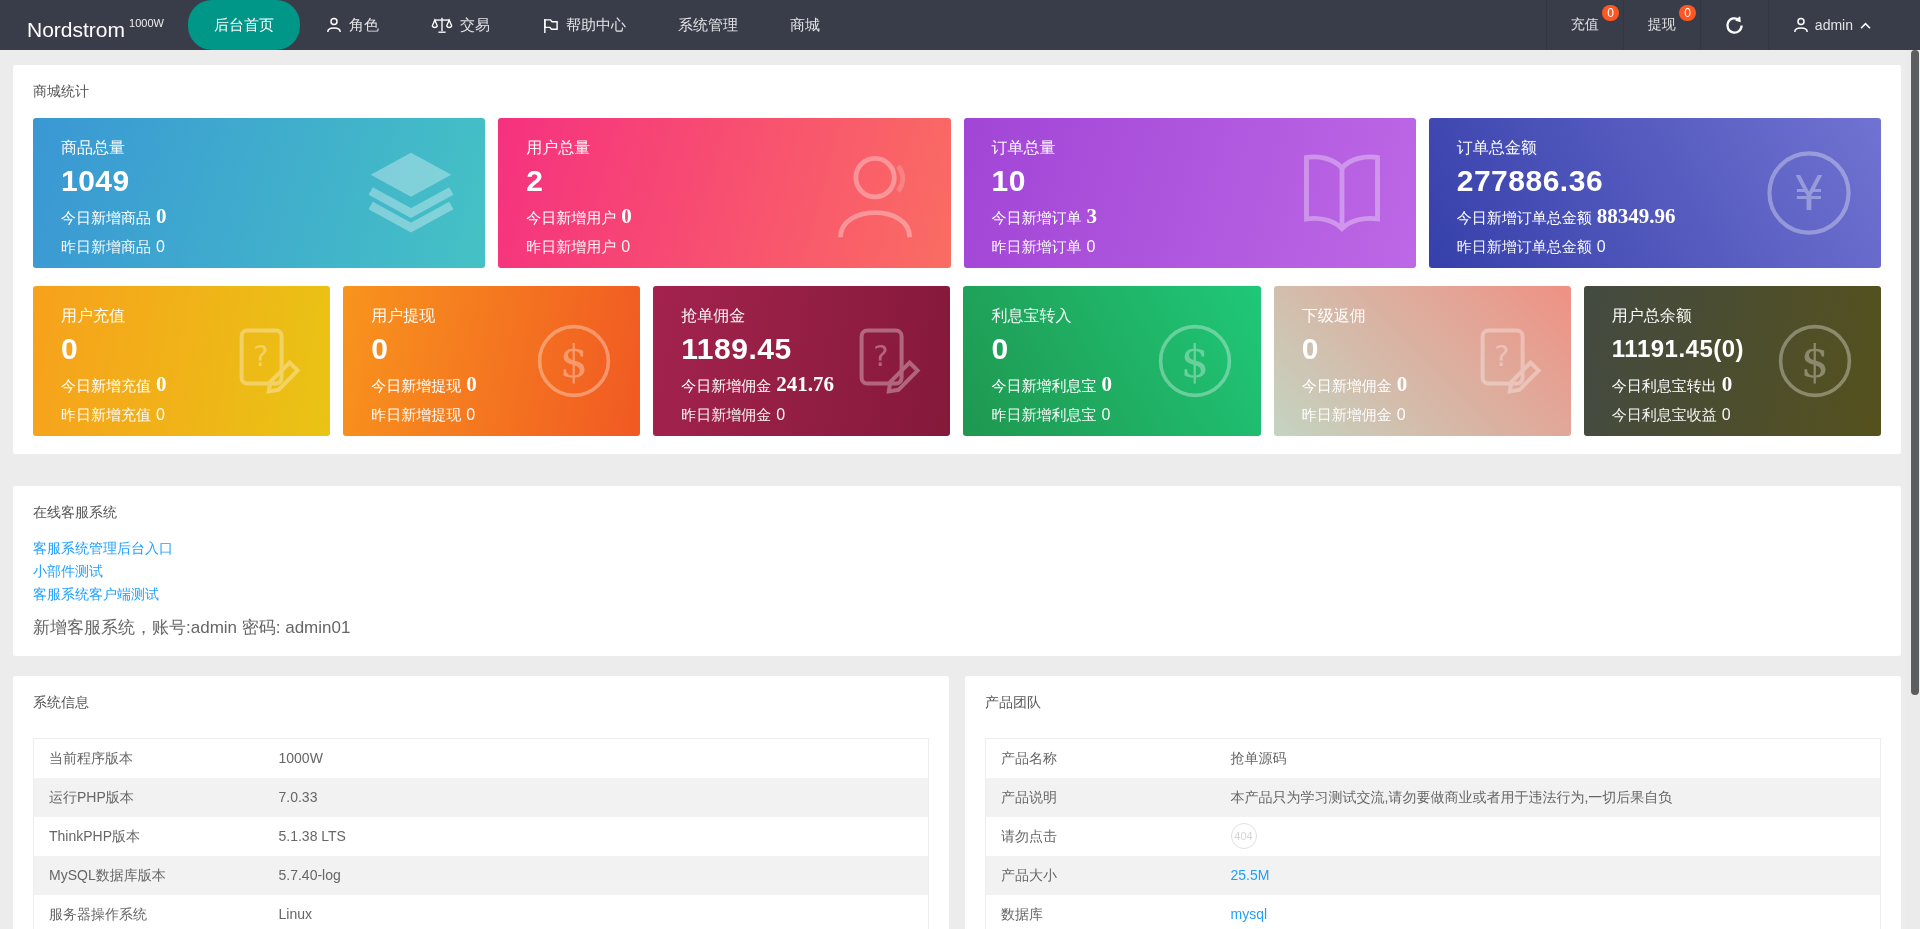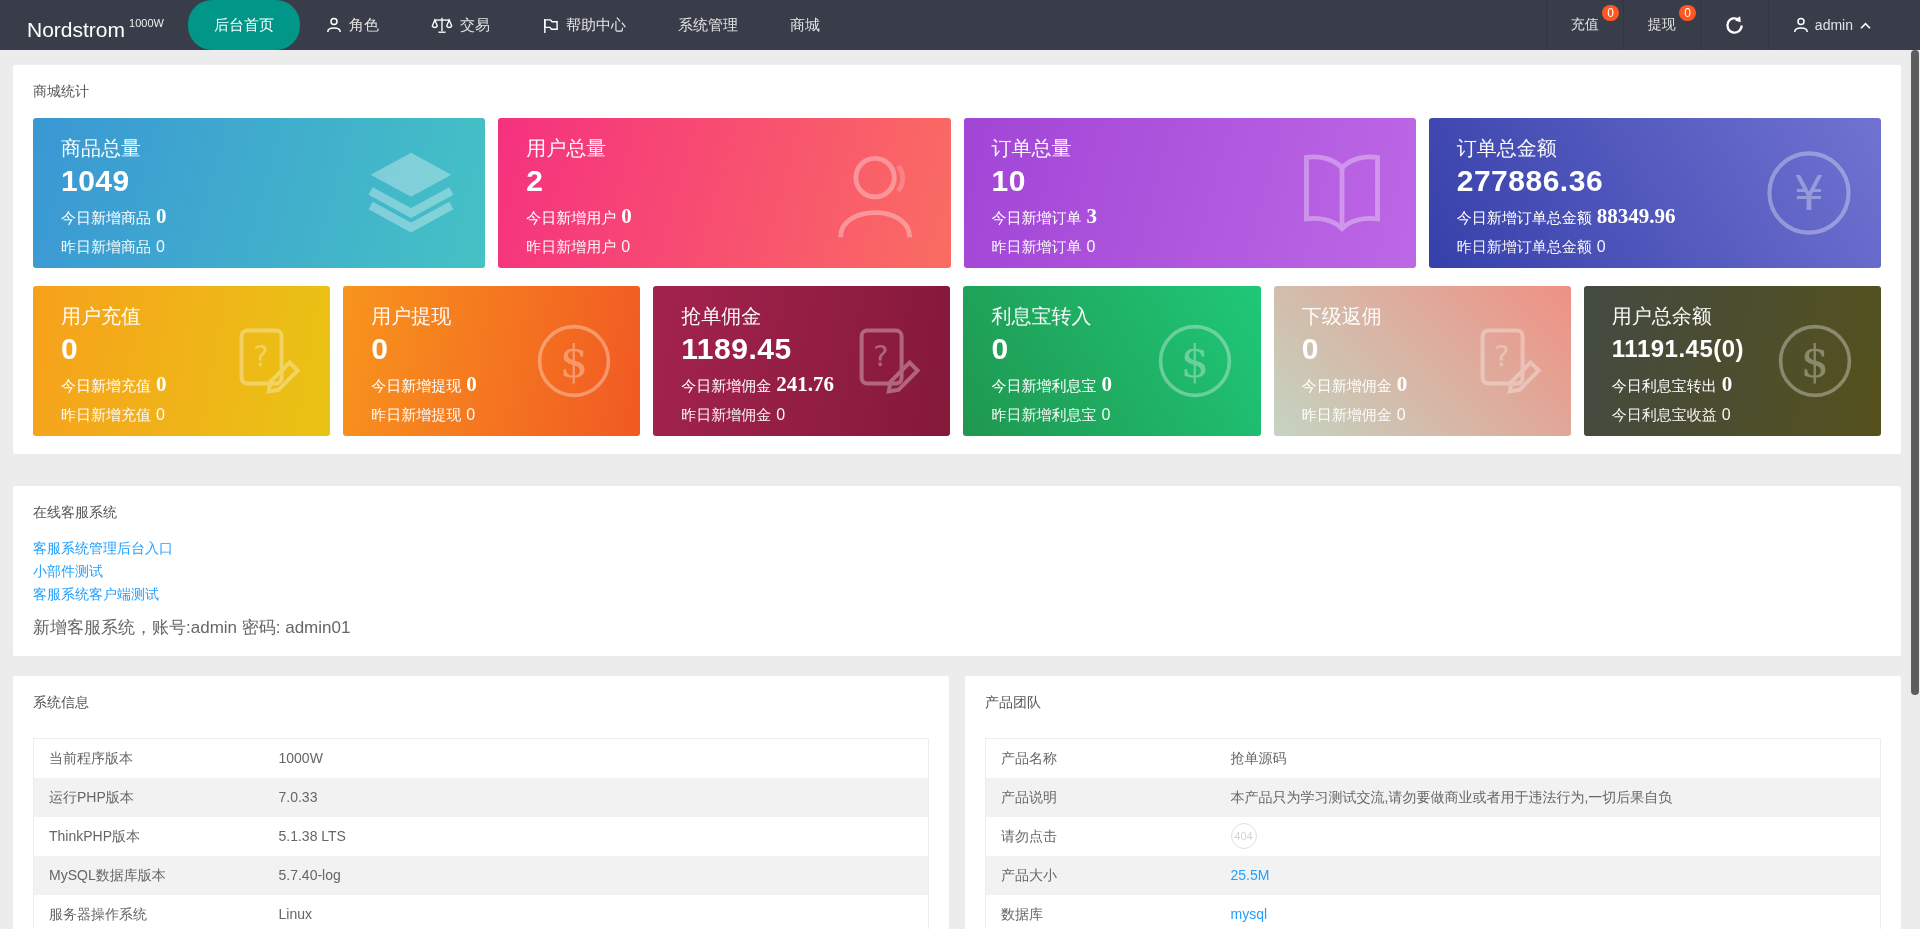--- a/index.html
+++ b/index.html
@@ -24,21 +24,21 @@
 
   
   .content { padding:15px 19px 0 13px; }
   .panel { background:#fff; border-radius:2px; padding:18px 20px; }
   .panel-title { font-size:14px; color:#555; }
 
   
   .row1 { display:grid; grid-template-columns:repeat(4,1fr); gap:13px; margin-top:17px; }
   .row2 { display:grid; grid-template-columns:repeat(6,1fr); gap:13px; margin-top:18px; }
   .card { position:relative; height:150px; border-radius:3px; color:#fff; padding:19px 0 0 28px; overflow:hidden; }
-  .card .c-title { font-size:20px; line-height:22px; opacity:.97; }
+  .card .c-title { font-size:16px; line-height:22px; opacity:.97; }
   .card .c-num   { font-size:30px; line-height:38px; font-weight:700; margin:3px 0 3px; letter-spacing:.5px; }
   .card .c-line1 { font-size:15px; line-height:26px;font-family:Liberation Serif, serif; }
   .card .c-line1 b { font-size:21px; font-weight:700; margin-left:5px; }
   .card .c-line2 { font-size:15px; line-height:24px; margin-top:4px; opacity:.95; }
   .card .c-line2 span.v { font-size:16px; margin-left:5px; }
   .bigicon { position:absolute; right:26px; top:50%; transform:translateY(-50%); opacity:.33; }
   .g-r1c1 { background:linear-gradient(105deg,#3a97d4,#45c2c5); }
   .g-r1c2 { background:linear-gradient(105deg,#f5317f,#fa6d62); }
   .g-r1c3 { background:linear-gradient(105deg,#a145d6,#bd68e6); }
   .g-r1c4 { background:linear-gradient(60deg,#3640aa,#7173d1); }

